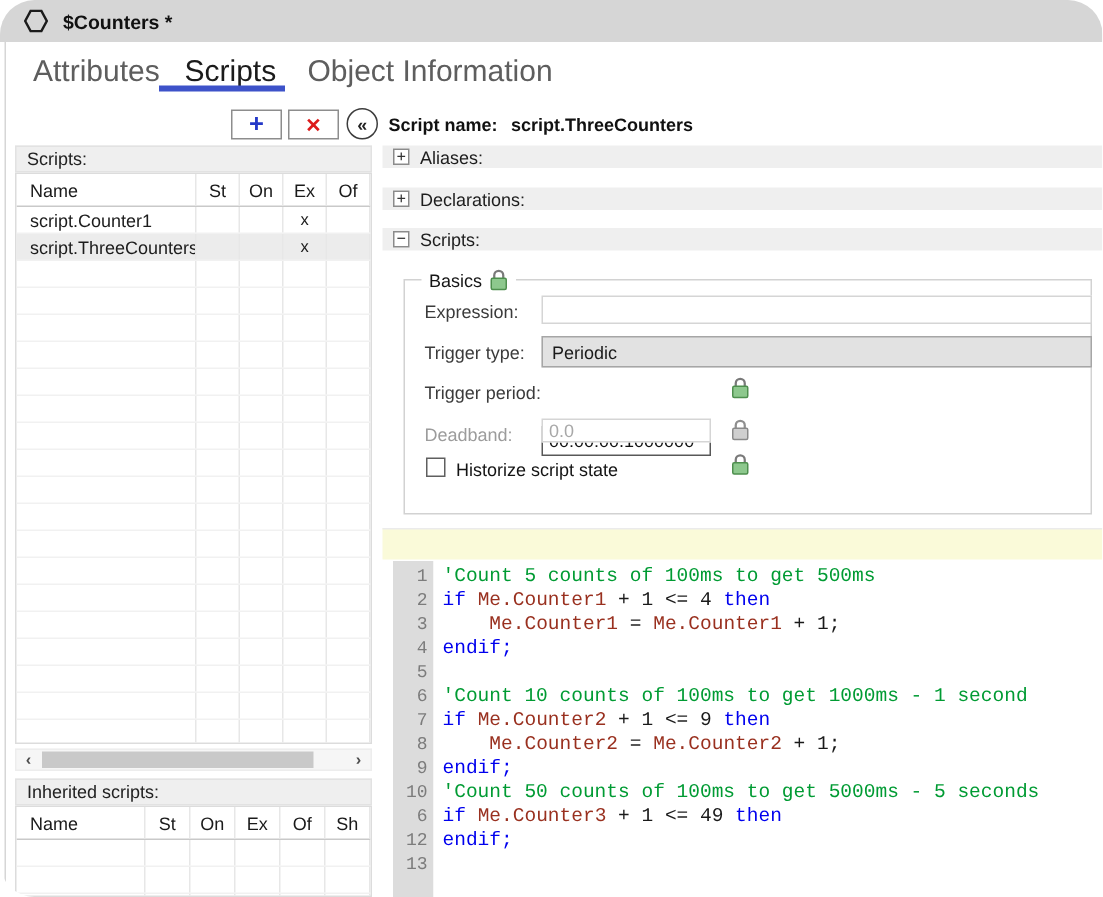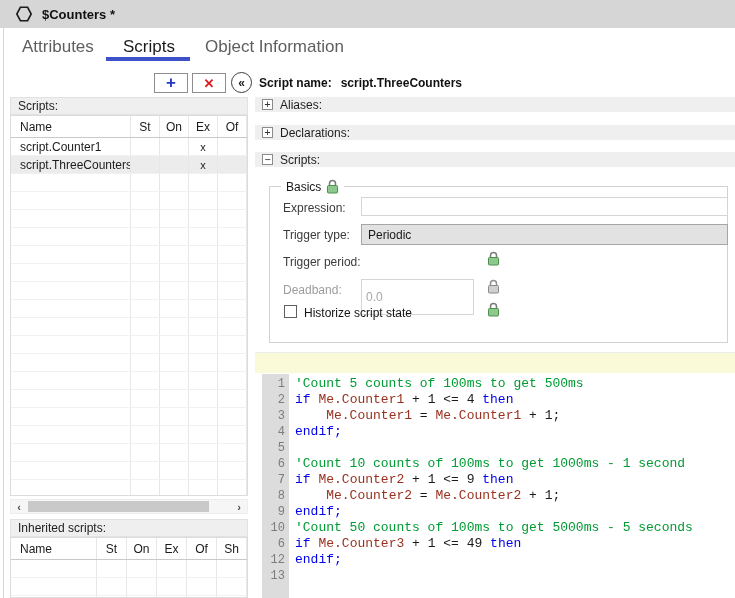--- a/index.html
+++ b/index.html
@@ -1,26 +1,26 @@
 <!DOCTYPE html>
 <html style="--accent: #3D52C9; --titlebar-bg: #D6D6D6; --section-bg: #EFEFEF; --selected-row: #ECECEC; --yellow-strip: #FAFAD9; --gutter-bg: #DCDCDC; --disabled-field-bg: #E2E2E2; --code-comment: #009B33; --code-keyword: #0000EE; --code-attr: #99301F; --code-plain: #1A1A1A; --add-blue: #2438C8; --delete-red: #DC1A1A;"><head>
 <meta charset="utf-8">
 <style>
   html,body{margin:0;padding:0;background:#fff;}
   #app{position:relative;width:735px;height:598px;overflow:hidden;background:#fff;
-       font-family:"Liberation Sans",sans-serif;-webkit-font-smoothing:antialiased;}
+       font-family:"Liberation Sans",sans-serif;border-radius:23px;-webkit-font-smoothing:antialiased;}
 
   
   .titlebar{position:absolute;left:0;top:0;width:735px;height:28px;background:var(--titlebar-bg);
             display:flex;align-items:center;gap:9px;padding-left:15px;box-sizing:border-box;}
   .window-title{font-size:13px;font-weight:bold;color:#111;}
   .content-border{position:absolute;left:3px;top:28px;bottom:0;width:0;border-left:1px solid #d6d6d6;}
 
   
-  .tab{position:absolute;top:37px;font-size:17px;color:#5e5e5e;}
+  .tab{position:absolute;top:37px;font-size:20px;color:#5e5e5e;}
   .tab.active{color:#1b1b1b;}
   .tab-underline{position:absolute;left:106px;top:57px;width:84px;height:4px;background:var(--accent);}
 
   
   .tb-btn{position:absolute;top:73px;width:34px;height:20px;background:#fff;border:1px solid #8d8d8d;
           display:flex;align-items:center;justify-content:center;box-sizing:border-box;cursor:default;}
   #add-btn{left:154px;}
   #add-btn span{color:var(--add-blue);font-size:17px;font-weight:bold;line-height:14px;}
   #del-btn{left:192px;}
   #del-btn span{color:var(--delete-red);font-size:13px;font-weight:bold;}
@@ -75,21 +75,21 @@
   .f-label{position:absolute;left:283px;font-size:12px;color:#3b3b3b;}
   #expression-label{top:201px;} #trigger-type-label{top:228px;text-align:center;} #trigger-period-label{top:255px;}
   #deadband-label{top:283px;color:#9c9c9c;}
   .f-input{position:absolute;box-sizing:border-box;font-family:"Liberation Sans",sans-serif;font-size:12px;
            padding:0 4px;background:#fff;}
   #expression-input{left:361px;top:197px;width:367px;height:19px;border:1px solid #d5d5d5;}
   #trigger-type-field{left:361px;top:224px;width:367px;height:21px;background:var(--disabled-field-bg);
            border:1px solid #a6a6a6;font-size:12px;display:flex;align-items:center;padding-left:6px;
            box-sizing:border-box;color:#1a1a1a;position:absolute;}
   #trigger-period-input{left:361px;top:251px;width:113px;height:20px;border:1px solid #585858;color:#111;margin-top:33px;}
-  #deadband-input{left:361px;top:279px;width:113px;height:36px;border:1px solid #d5d5d5;color:#a8a8a8;}
+  #deadband-input{left:361px;top:279px;width:113px;height:16px;border:1px solid #d5d5d5;color:#a8a8a8;}
   .lock{position:absolute;}
   #lock-trigger-period{left:487px;top:251px;} #lock-deadband{left:487px;top:279px;} #lock-historize{left:487px;top:302px;}
   #historize-checkbox{position:absolute;left:284px;top:305px;width:13px;height:13px;border:1px solid #5f5f5f;
            background:#fff;box-sizing:border-box;}
   #historize-label{position:absolute;left:304px;top:306px;font-size:12px;color:#141414;}
 
   
   #yellow-strip{position:absolute;left:255px;top:352px;width:480px;height:21px;background:var(--yellow-strip);
                 border-top:1px solid #ebebeb;box-sizing:border-box;}
   #gutter{position:absolute;left:262px;top:374px;width:27px;height:224px;background:var(--gutter-bg);

